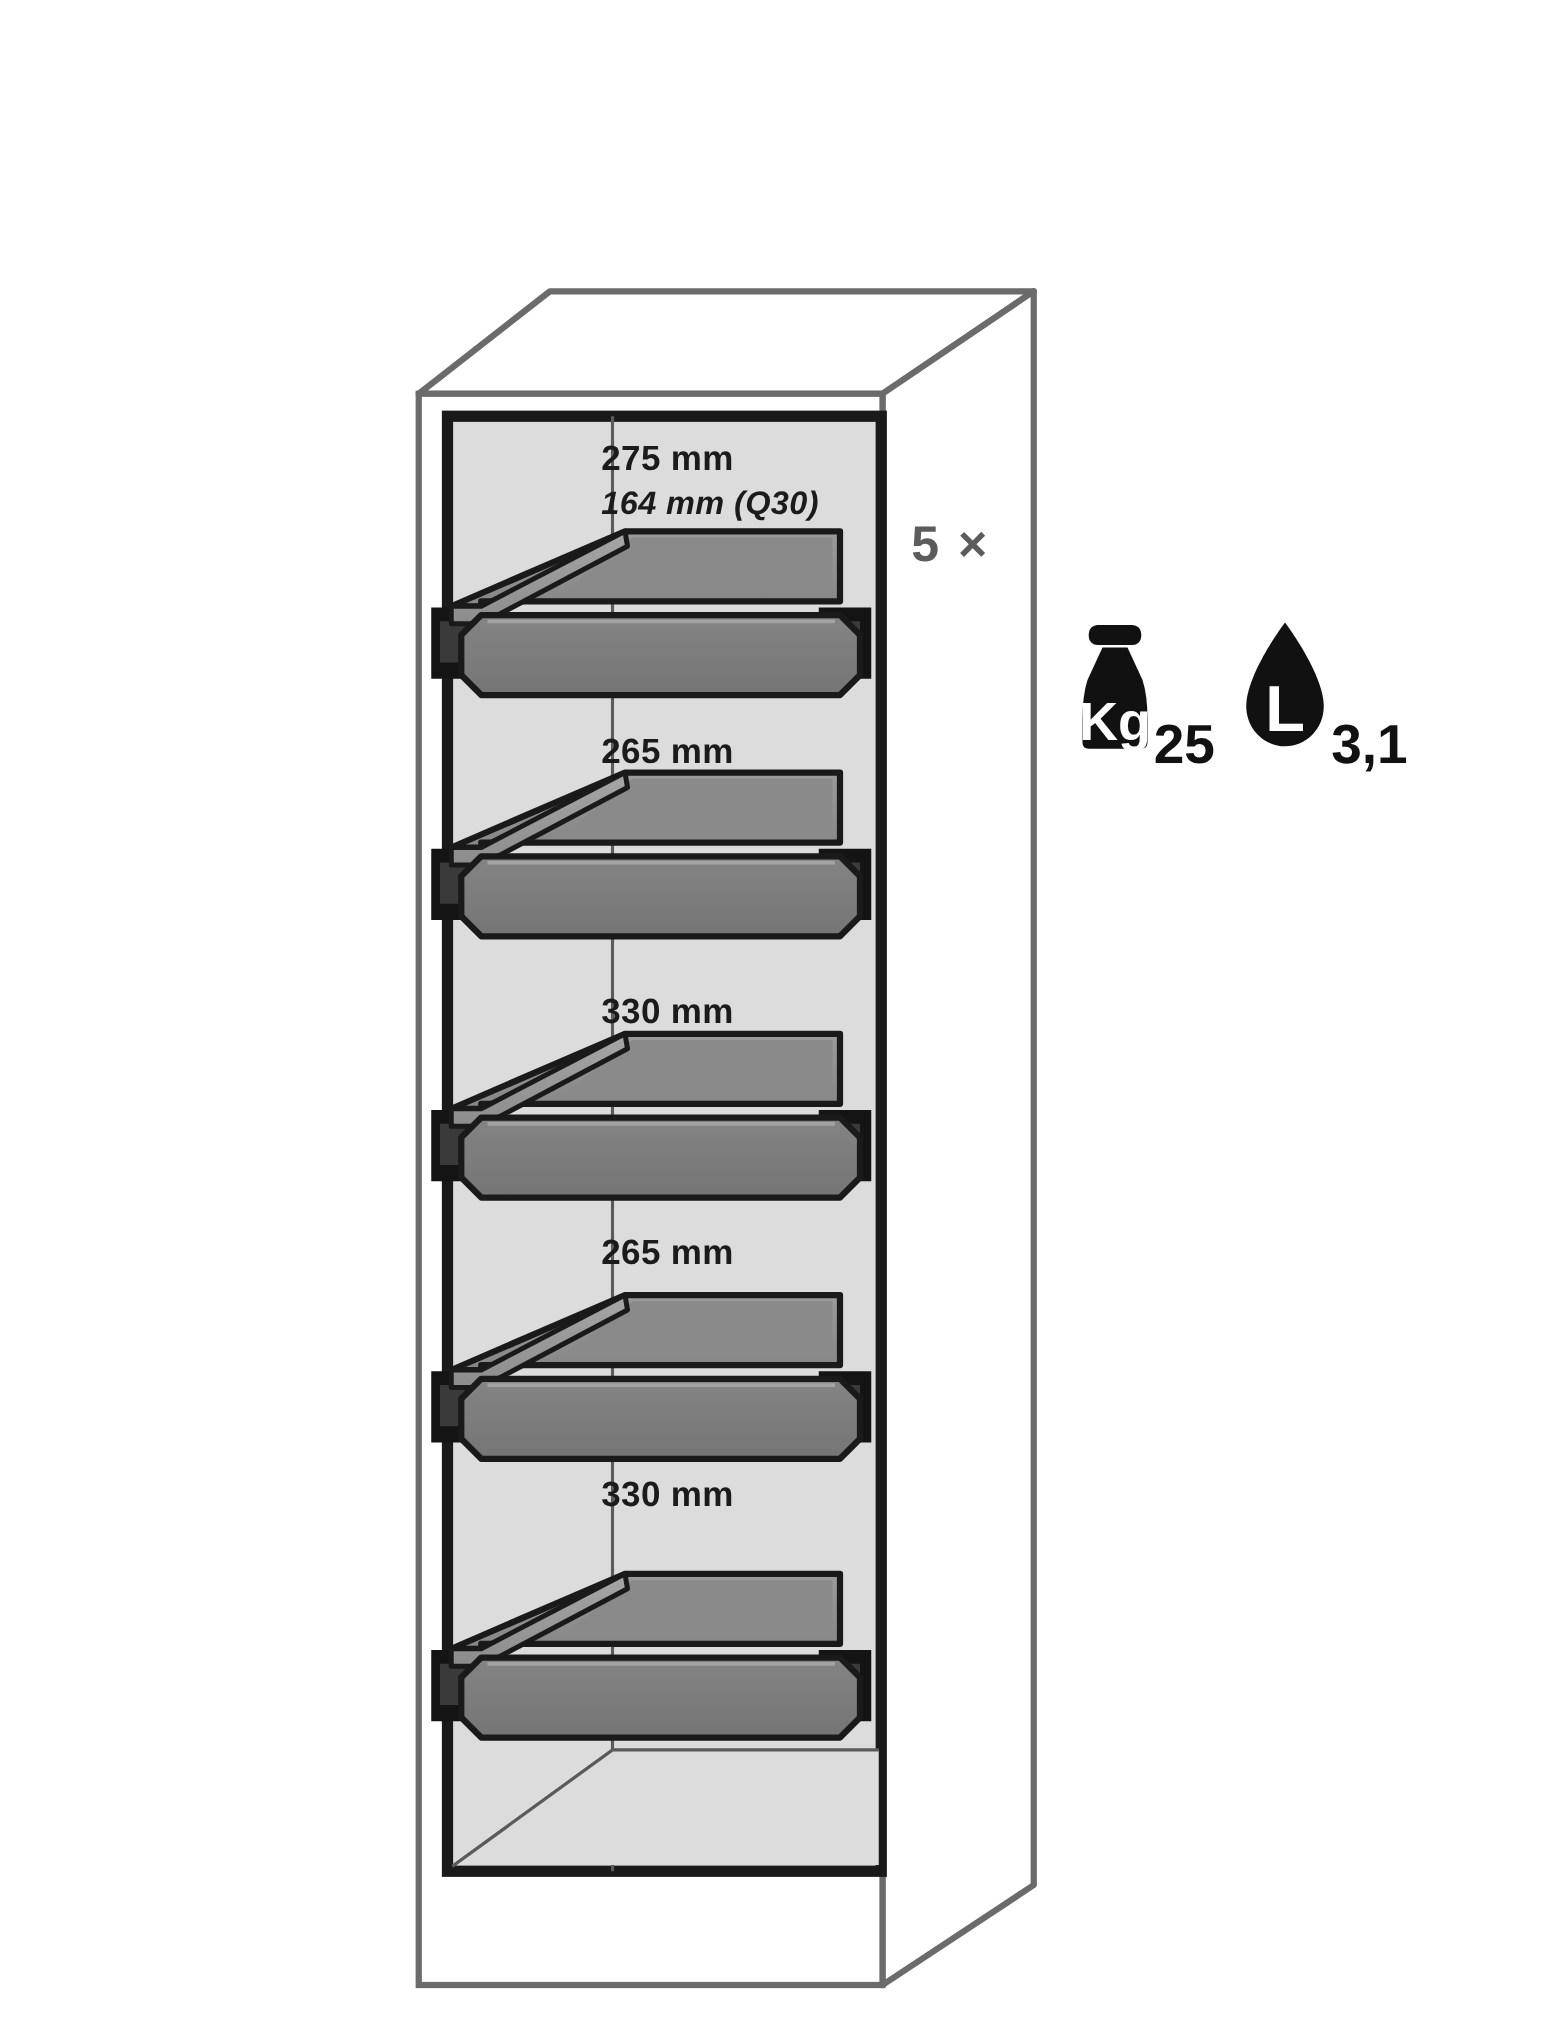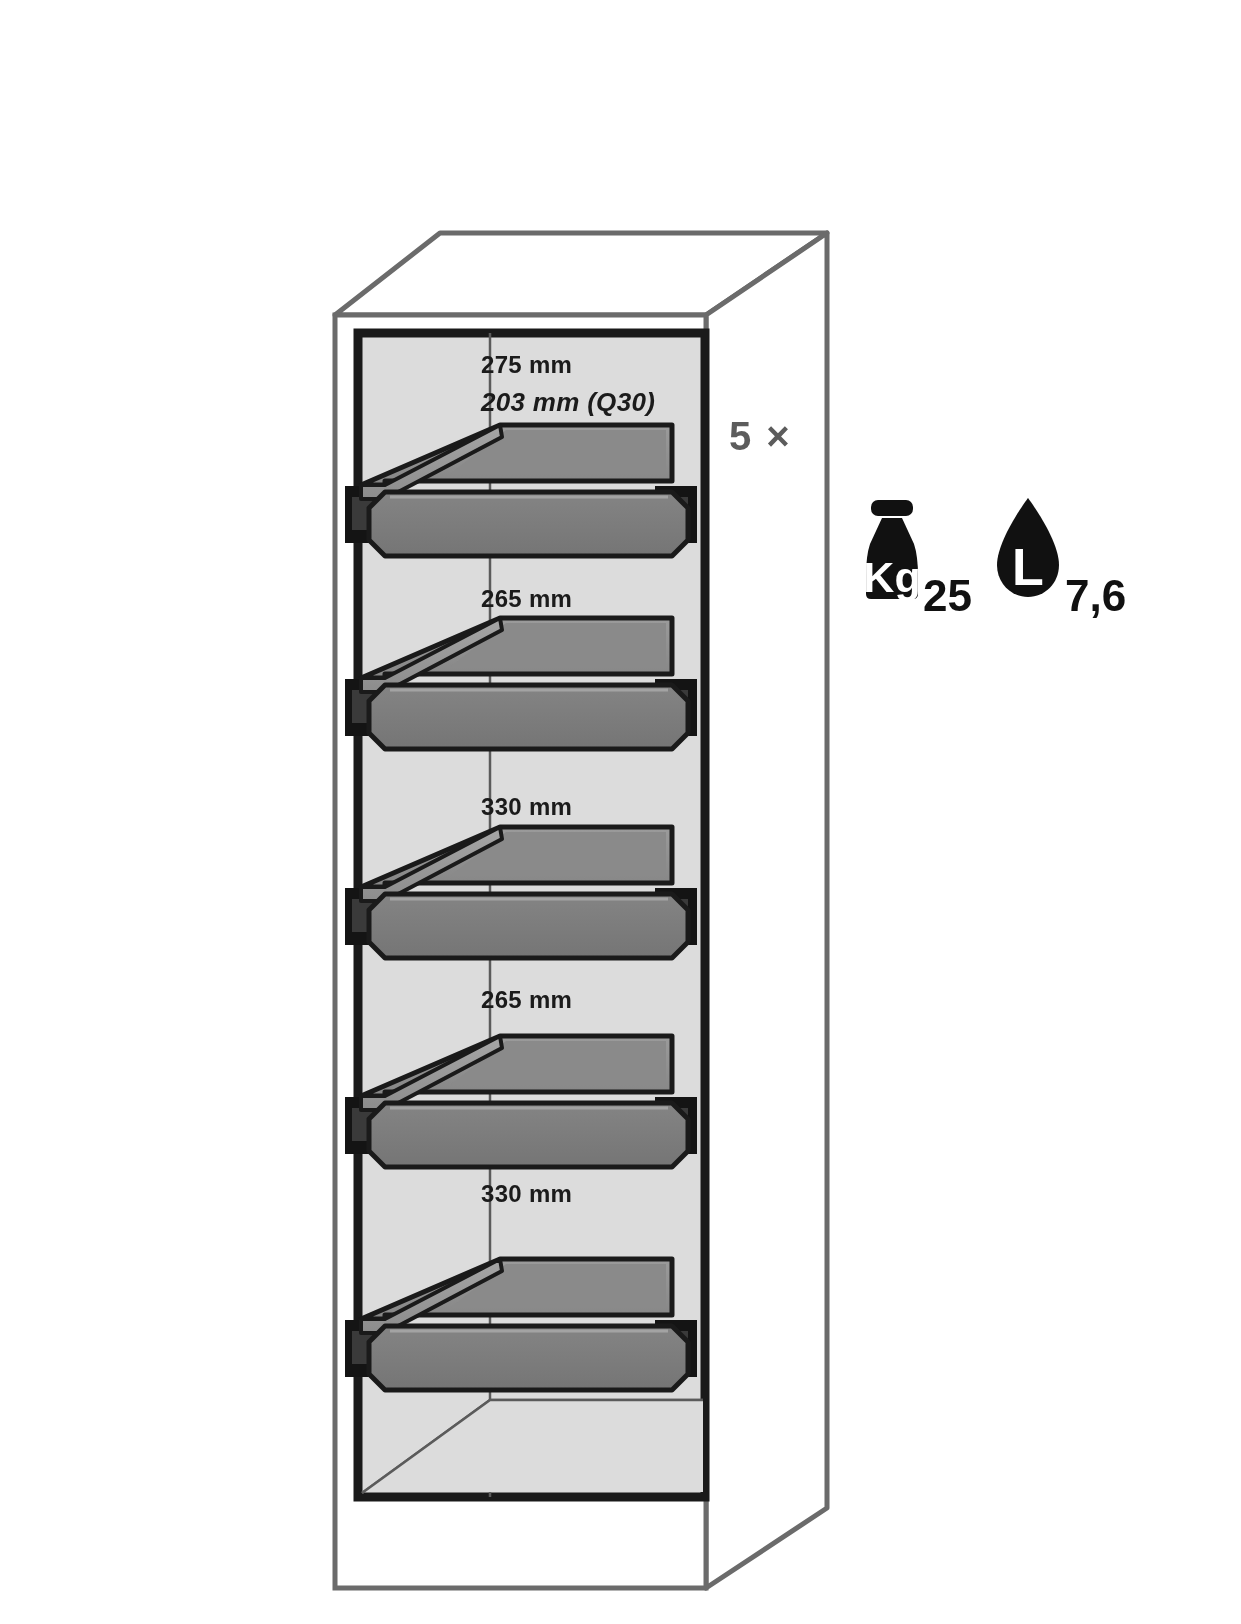--- a/index.html
+++ b/index.html
@@ -26,21 +26,21 @@
     left: 0; top: 0;
     width: 1241px;
     height: 1624px;
     display: block;
   }
   
   .dim-label {
     position: absolute;
     font-family: "Liberation Sans", sans-serif;
     font-weight: bold;
-    font-size: 24px;
+    font-size: 28px;
     color: #1b1b1b;
     letter-spacing: 0.3px;
     white-space: nowrap;
   }
   .dim-label.italic {
     font-style: italic;
     font-size: 26px;
   }
   .count-label {
     position: absolute;
@@ -216,34 +216,34 @@
       <text x="40" y="92" text-anchor="middle" font-family="Liberation Sans, sans-serif" font-size="43" font-weight="bold" fill="#ffffff">Kg</text>
     </g>
 
     <g transform="translate(997,498)">
       <path d="M31,0 C31,0 62,41 62,67 C62,85 48,99 31,99 C14,99 0,85 0,67 C0,41 31,0 31,0 Z" fill="#111111"></path>
       <text x="31" y="87" text-anchor="middle" font-family="Liberation Sans, sans-serif" font-size="52" font-weight="bold" fill="#ffffff">L</text>
     </g>
   </svg>
 
   <div class="dim-label" style="left:481px; top:351px;">275 mm</div>
-  <div class="dim-label italic" style="left:481px; top:387px;">203 mm (Q30)</div>
+  <div class="dim-label italic" style="left:481px; top:387px;">164 mm (Q30)</div>
 
   <div class="dim-label" style="left:481px; top:585px;">265 mm</div>
 
   <div class="dim-label" style="left:481px; top:793px;">330 mm</div>
 
   <div class="dim-label" style="left:481px; top:986px;">265 mm</div>
 
   <div class="dim-label" style="left:481px; top:1180px;">330 mm</div>
 
   <div class="count-label" style="left:729px; top:414px;">5 ×</div>
 
 
   <div class="spec-group" style="left:921px; top:545px;">
     <span class="spec-value">25</span>
   </div>
 
   <div class="spec-group" style="left:1063px; top:545px;">
-    <span class="spec-value">7,6</span>
+    <span class="spec-value">3,1</span>
   </div>
 
 </div>
 
 </body></html>

